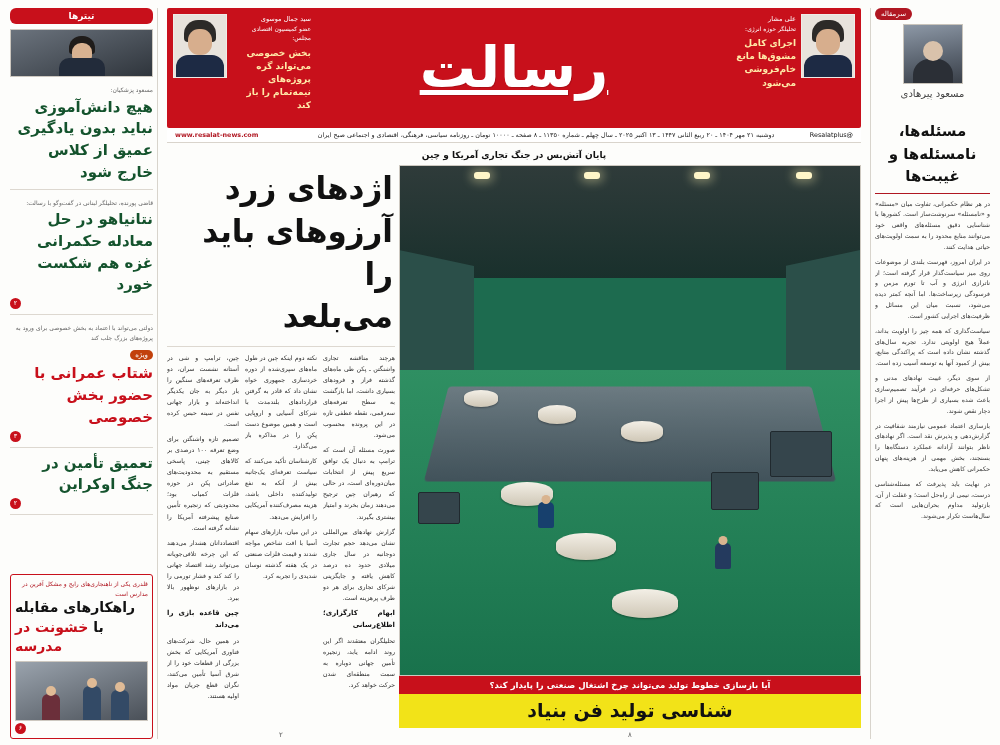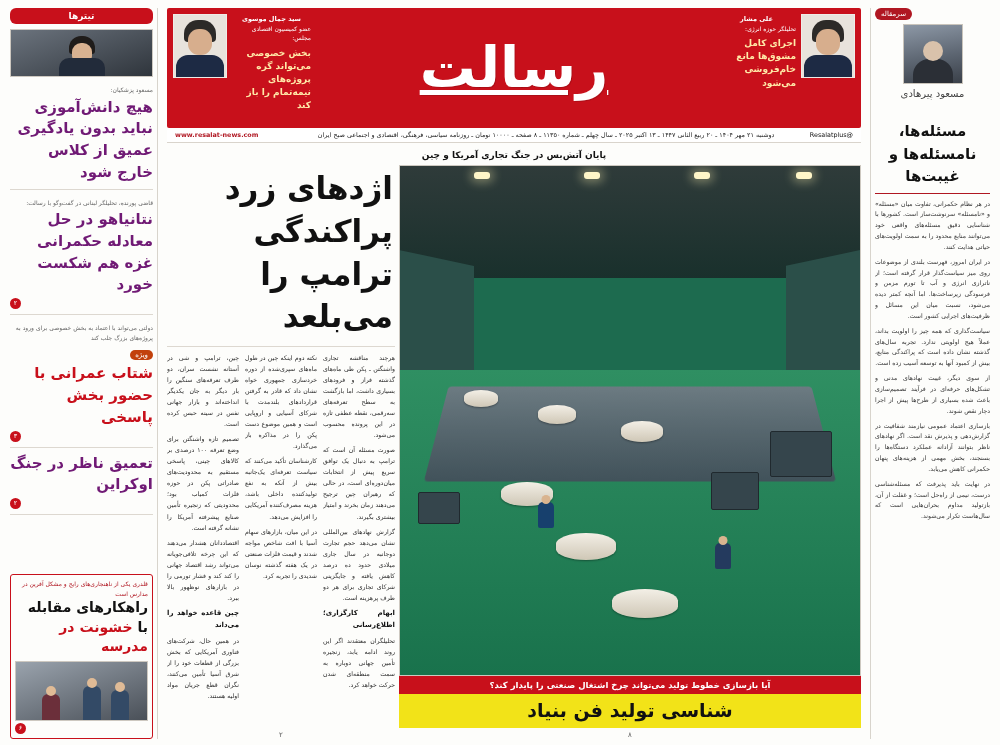--- a/index.html
+++ b/index.html
@@ -85,21 +85,21 @@
     width:52px;height:62px;flex:0 0 52px;background:#e8e3dc;border:1px solid #ffffff55;
     position:relative;overflow:hidden;
   }
   .mast-face .hair{position:absolute;left:50%;top:5px;transform:translateX(-50%);
     width:32px;height:22px;border-radius:14px 14px 4px 4px;background:#2c2a28;}
   .mast-face .skin{position:absolute;left:50%;top:14px;transform:translateX(-50%);
     width:24px;height:26px;border-radius:11px;background:#d7ae8d;}
   .mast-face .suit{position:absolute;left:50%;bottom:0;transform:translateX(-50%);
     width:48px;height:22px;background:#1d2a44;border-radius:12px 12px 0 0;}
   .mast-sidetext{font-size:6px;line-height:1.55;text-align:right;}
-  .mast-sidetext .nm{font-weight:bold;font-size:6.5px;text-align:center;}
+  .mast-sidetext .nm{font-weight:normal;font-size:6.5px;}
   .mast-sidetext .hl{
     display:block;margin-top:4px;font-size:9px;font-weight:bold;line-height:1.45;
     color:#ffe9a8;
   }
   .mast-center{
     flex:1 1 auto;display:flex;flex-direction:column;align-items:center;justify-content:center;
     position:relative;
   }
   .logo{
     font-family:"DejaVu Sans","Liberation Sans",sans-serif;
@@ -205,34 +205,34 @@
   .side-photo .f{position:absolute;left:50%;top:13px;transform:translateX(-50%);
     width:20px;height:22px;border-radius:9px;background:#d8b291;}
   .side-photo .b{position:absolute;left:50%;bottom:0;transform:translateX(-50%);
     width:46px;height:18px;border-radius:10px 10px 0 0;background:#222b3a;}
   .side-item{border-bottom:1px solid #ddd8d0;padding-bottom:5px;}
   .side-kicker{font-size:6px;color:#666;line-height:1.6;text-align:right;margin:3px 0 2px 0;}
   .side-title{
     font-size:15px;font-weight:bold;line-height:1.45;text-align:right;color:#111;
   }
   .side-title.red{color:#c8101b;}
-  .side-title.black{color:#701a75;}
+  .side-title.black{color:#14532d;}
   .badge{
     display:inline-block;background:#c2410c;color:#fff;font-size:7px;
     border-radius:8px;padding:1px 5px;vertical-align:middle;
   }
   .num-badge{
     display:inline-block;width:11px;height:11px;line-height:11px;text-align:center;
     border-radius:50%;background:#c8101b;color:#fff;font-size:6.5px;
   }
   .side-bottom{
     border:1.5px solid #c8101b;border-radius:3px;padding:4px;margin-top:auto;
   }
   .side-bottom .kick{font-size:6px;color:#b01722;line-height:1.6;text-align:right;}
-  .side-bottom .ttl{font-size:14px;font-weight:bold;line-height:1.4;text-align:right;color:#111;}
+  .side-bottom .ttl{font-size:14px;font-weight:bold;line-height:1.4;text-align:left;color:#111;}
   .side-bottom .ttl .hi{color:#c8101b;}
   .side-img{
     height:58px;margin-top:4px;background:linear-gradient(160deg,#9aa3ad,#4a5058);
     position:relative;overflow:hidden;border:1px solid #cdc8c0;
   }
   .side-img .kid{position:absolute;bottom:0;width:18px;height:30px;background:#334a66;border-radius:6px 6px 0 0;}
   .side-img .kid:after{content:"";position:absolute;left:50%;top:-8px;transform:translateX(-50%);
     width:10px;height:10px;border-radius:50%;background:#e0bb96;}
   .side-foot{display:flex;flex-direction:row-reverse;justify-content:space-between;align-items:center;
     font-size:6px;color:#555;padding-top:2px;}
@@ -262,28 +262,28 @@
       <div class="side-foot">
         <span class="num-badge">۲</span>
       </div>
     </div>
 
     <div class="side-item">
       <div class="side-kicker">دولتی می‌تواند با اعتماد به بخش خصوصی برای ورود به پروژه‌های بزرگ جلب کند</div>
       <div style="text-align:right">
         <span class="badge">ویژه</span>
       </div>
-      <div class="side-title red">شتاب عمرانی با حضور بخش پاسخی</div>
+      <div class="side-title red">شتاب عمرانی با حضور بخش خصوصی</div>
       <div class="side-foot">
         <span class="num-badge">۳</span>
       </div>
     </div>
 
     <div class="side-item">
-      <div class="side-title black">تعمیق ناظر در جنگ اوکراین</div>
+      <div class="side-title black">تعمیق تأمین در جنگ اوکراین</div>
       <div class="side-foot">
         <span class="num-badge">۲</span>
       </div>
     </div>
 
     <div class="side-bottom">
       <div class="kick">قلدری یکی از ناهنجاری‌های رایج و مشکل آفرین در مدارس است</div>
       <div class="ttl"><span>راهکارهای مقابله با </span><span class="hi">خشونت در مدرسه</span></div>
       <div class="side-img">
         <span class="kid" style="right:18px"></span>
@@ -339,29 +339,29 @@
       <span>@Resalatplus</span>
     </div>
 
     <div class="kicker">پایان آتش‌بس در جنگ تجاری آمریکا و چین</div>
 
     <div class="main-body">
 
       <div class="headline-col">
         <div class="headline">
           <span class="hl-line">اژدهای زرد</span>
-          <span class="hl-line">پراکندگی ترامپ را</span>
+          <span class="hl-line">آرزوهای باید را</span>
           <span class="hl-line">می‌بلعد</span>
         </div>
         <div class="art-cols">
           <div class="art-col">
             <p>چین، ترامپ و شی در آستانه نشست سران، دو طرف تعرفه‌های سنگین را بار دیگر به جان یکدیگر انداخته‌اند و بازار جهانی نفس در سینه حبس کرده است.</p>
             <p>تصمیم تازه واشنگتن برای وضع تعرفه ۱۰۰ درصدی بر کالاهای چینی، پاسخی مستقیم به محدودیت‌های صادراتی پکن در حوزه فلزات کمیاب بود؛ محدودیتی که زنجیره تأمین صنایع پیشرفته آمریکا را نشانه گرفته است.</p>
             <p>اقتصاددانان هشدار می‌دهند که این چرخه تلافی‌جویانه می‌تواند رشد اقتصاد جهانی را کند کند و فشار تورمی را در بازارهای نوظهور بالا ببرد.</p>
-            <span class="art-sub">چین قاعده خواهد را می‌داند</span>
+            <span class="art-sub">چین قاعده بازی را می‌داند</span>
             <p>در همین حال، شرکت‌های فناوری آمریکایی که بخش بزرگی از قطعات خود را از شرق آسیا تأمین می‌کنند، نگران قطع جریان مواد اولیه هستند.</p>
           </div>
           <div class="art-col">
             <p>نکته دوم اینکه چین در طول ماه‌های سپری‌شده از دوره خردسازی جمهوری خواه نشان داد که قادر به گرفتن قراردادهای بلندمدت با شرکای آسیایی و اروپایی است و همین موضوع دست پکن را در مذاکره باز می‌گذارد.</p>
             <p>کارشناسان تأکید می‌کنند که سیاست تعرفه‌ای یک‌جانبه بیش از آنکه به نفع تولیدکننده داخلی باشد، هزینه مصرف‌کننده آمریکایی را افزایش می‌دهد.</p>
             <p>در این میان، بازارهای سهام آسیا با افت شاخص مواجه شدند و قیمت فلزات صنعتی در یک هفته گذشته نوسان شدیدی را تجربه کرد.</p>
           </div>
           <div class="art-col">
             <p>هرچند مناقشه تجاری واشنگتن ـ پکن طی ماه‌های گذشته فراز و فرودهای بسیاری داشت، اما بازگشت به سطح تعرفه‌های سه‌رقمی، نقطه عطفی تازه در این پرونده محسوب می‌شود.</p>
             <p>صورت مسئله آن است که ترامپ به دنبال یک توافق سریع پیش از انتخابات میان‌دوره‌ای است، در حالی که رهبران چین ترجیح می‌دهند زمان بخرند و امتیاز بیشتری بگیرند.</p>

